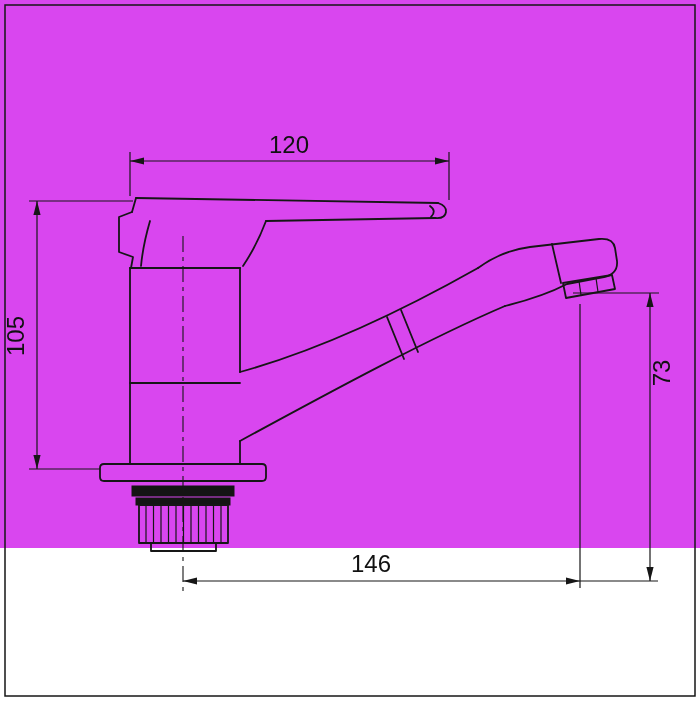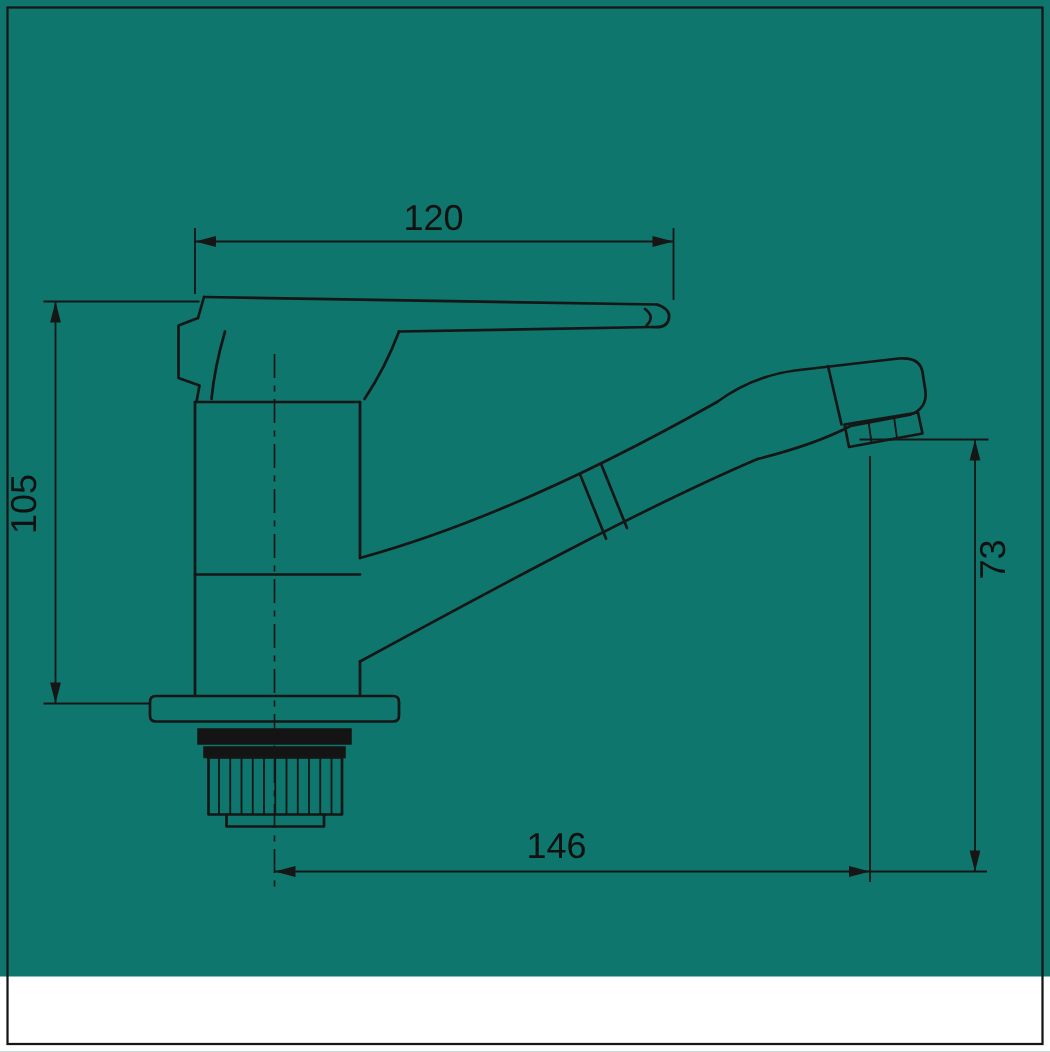--- a/index.html
+++ b/index.html
@@ -6,22 +6,22 @@
     margin: 0;
     padding: 0;
     background: #ffffff;
     width: 700px;
     height: 701px;
     font-family: "Liberation Sans", sans-serif;
   }
   .canvas {
     position: relative;
     width: 700px;
-    height: 651px;
-    background: #0f766e;
+    height: 548px;
+    background: #d946ef;
   }
   svg { display: block; }
   .frame { fill: none; stroke: #161616; stroke-width: 1.5; }
   .ln { fill: none; stroke: #161616; stroke-width: 1.8; stroke-linecap: round; stroke-linejoin: round; }
   .ln-thin { fill: none; stroke: #161616; stroke-width: 1.2; }
   .solid { fill: #141414; stroke: #141414; stroke-width: 1; }
   .dim { fill: none; stroke: #161616; stroke-width: 1.2; }
   .arrow { fill: #161616; stroke: none; }
   .cl { fill: none; stroke: #161616; stroke-width: 1.1; stroke-dasharray: 16 5 4 5; }
   .dim-text {

